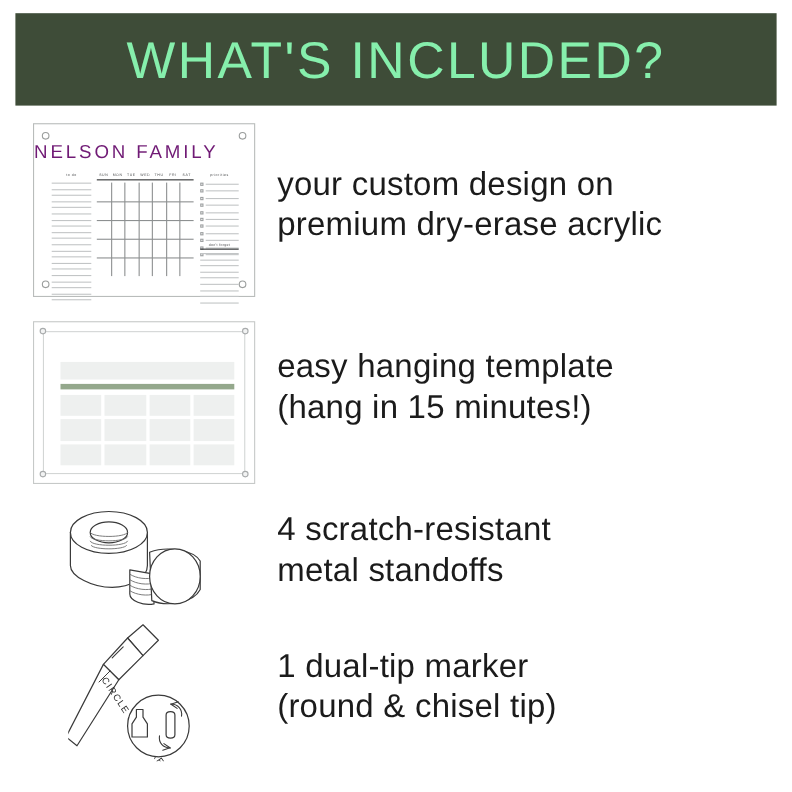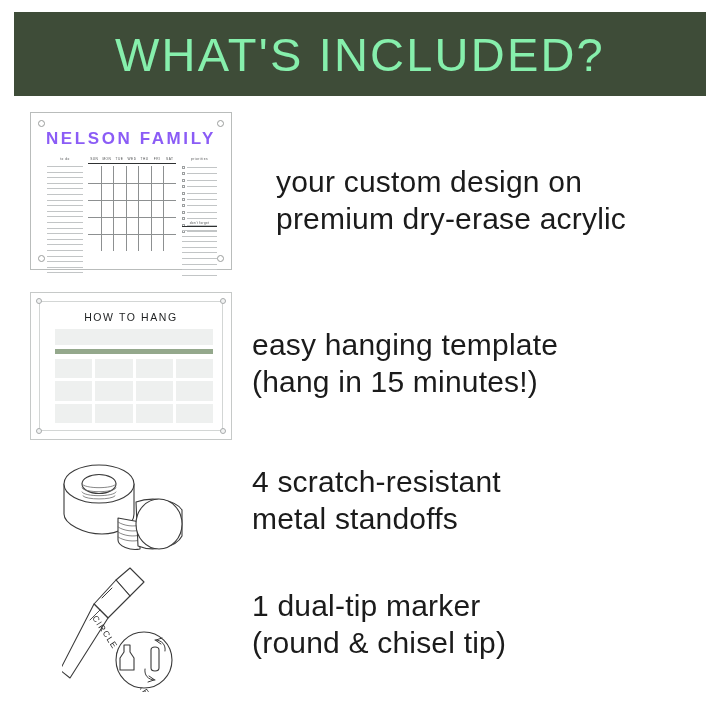--- a/index.html
+++ b/index.html
@@ -69,25 +69,24 @@
   .hole-tl { left: 7px;  top: 7px; }
   .hole-tr { right: 7px; top: 7px; }
   .hole-bl { left: 7px;  bottom: 7px; }
   .hole-br { right: 7px; bottom: 7px; }
 
   .calendar-name {
     position: absolute;
     left: 0;
     right: 0;
     top: 16px;
-    text-align: center;
     font-size: 17px;
     letter-spacing: 2.6px;
-    color: #8b5cf6;
-    font-weight: 700;
+    color: #701a75;
+    font-weight: 400;
     font-family: "Liberation Sans", sans-serif;
   }
   .cal-inner {
     position: absolute;
     left: 16px;
     top: 44px;
     right: 14px;
     bottom: 18px;
   }
   .cal-todo {
@@ -246,22 +245,22 @@
 
   
   .marker-art {
     position: absolute;
     left: 62px;
     top: 566px;
     width: 122px;
     height: 126px;
   }
 
-  .txt-1 { position: absolute; left: 252px; top: 164px; width: 440px; margin-left: 24px; }
-  .txt-2 { position: absolute; left: 252px; top: 327px; width: 440px; }
+  .txt-1 { position: absolute; left: 252px; top: 150px; width: 440px; }
+  .txt-2 { position: absolute; left: 252px; top: 316px; width: 440px; }
   .txt-3 { position: absolute; left: 252px; top: 464px; width: 440px; }
   .txt-4 { position: absolute; left: 252px; top: 588px; width: 440px; }
 </style>
 </head>
 <body>
 
 <div class="header-banner">
   <div class="header-title">WHAT'S INCLUDED?</div>
 </div>
 
@@ -395,21 +394,20 @@
 premium dry-erase acrylic</div>
 </div>
 
 <div class="hang-board">
   <div class="hang-inner-frame"></div>
   <div class="hang-corner" style="left:5px;  top:5px;"></div>
   <div class="hang-corner" style="right:5px; top:5px;"></div>
   <div class="hang-corner" style="left:5px;  bottom:5px;"></div>
   <div class="hang-corner" style="right:5px; bottom:5px;"></div>
 
-  <div class="hang-title">HOW TO HANG</div>
   <div class="hang-strip"></div>
   <div class="hang-greenbar"></div>
   <div class="hang-grid">
     <div class="hang-cell"></div>
     <div class="hang-cell"></div>
     <div class="hang-cell"></div>
     <div class="hang-cell"></div>
     <div class="hang-cell"></div>
     <div class="hang-cell"></div>
     <div class="hang-cell"></div>

